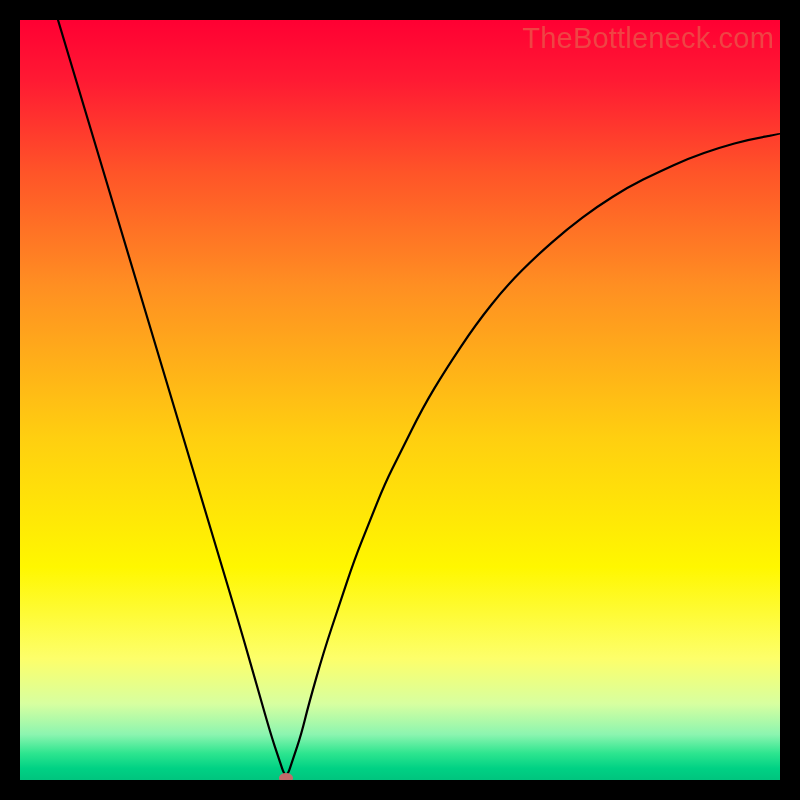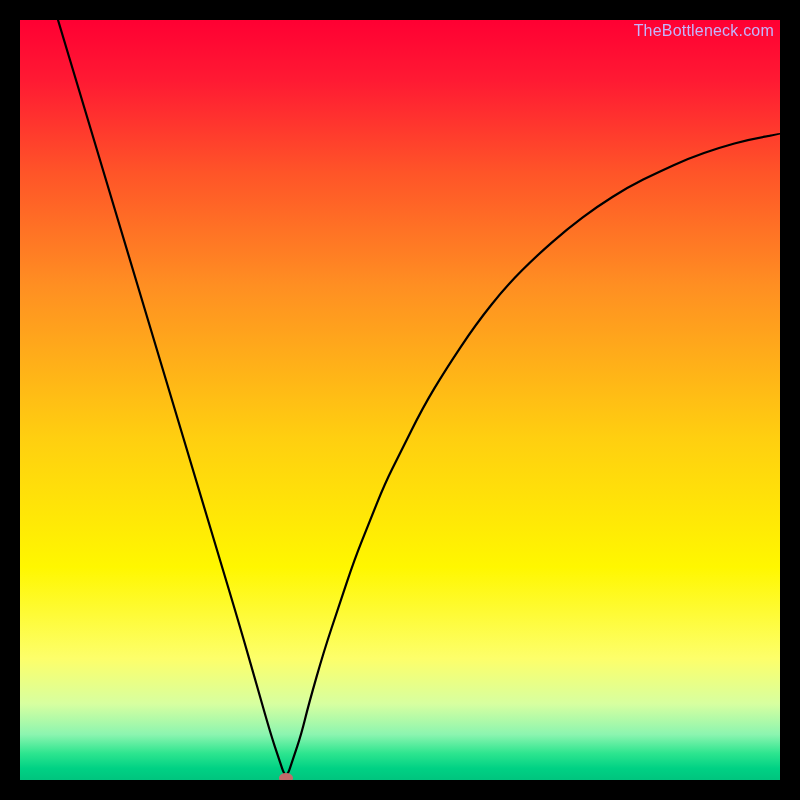--- a/index.html
+++ b/index.html
@@ -23,22 +23,22 @@
     position: absolute;
     left: 0;
     top: 0;
     width: 760px;
     height: 760px;
   }
   .watermark {
     position: absolute;
     top: 2px;
     right: 6px;
-    color: #c4b5fd;
-    font-size: 16px;
+    color: #ef4444;
+    font-size: 29px;
     font-weight: 500;
     letter-spacing: 0.2px;
     z-index: 5;
   }
 </style>
 </head>
 <body>
 
 <div class="frame">
   <div class="watermark">TheBottleneck.com</div>

